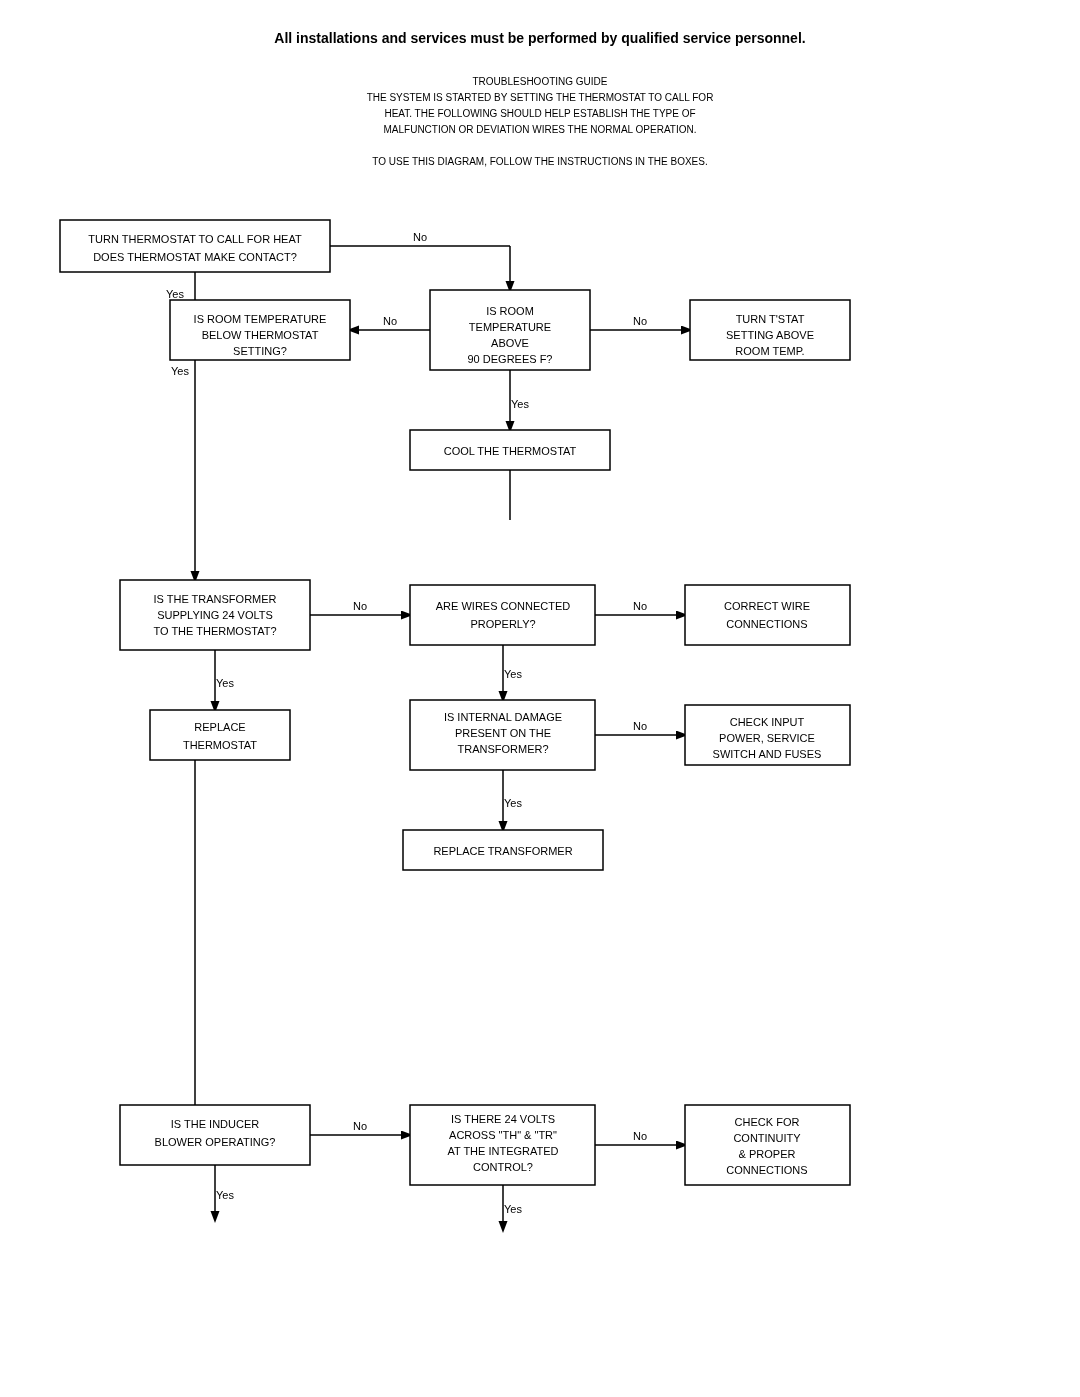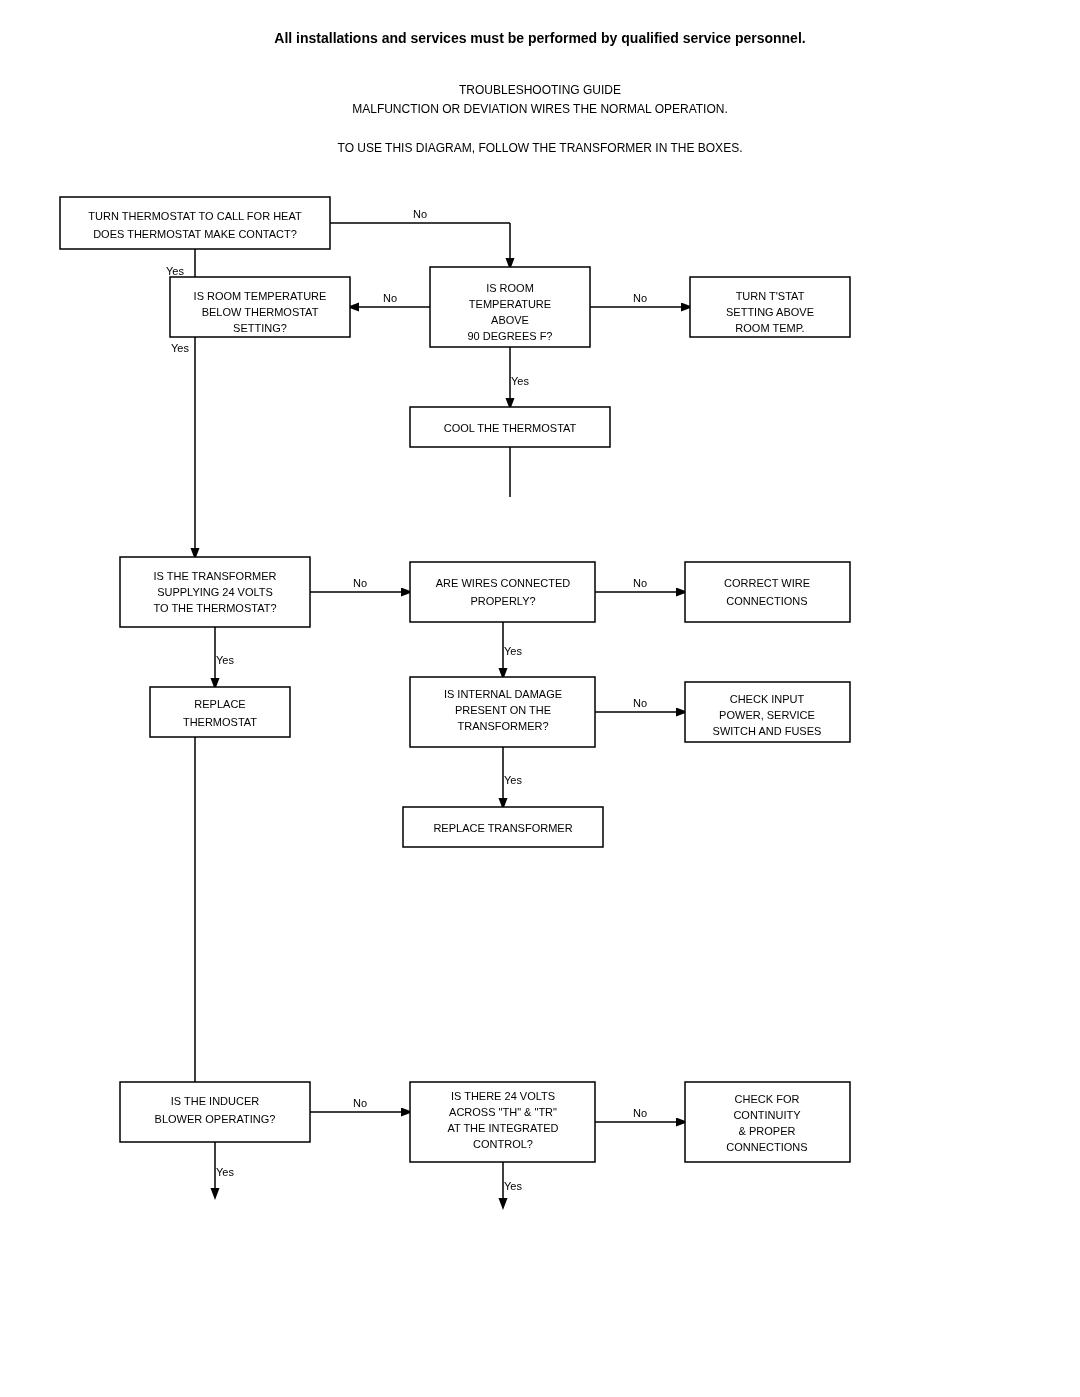--- a/index.html
+++ b/index.html
@@ -9,27 +9,27 @@
       width: 1080px;
       min-height: 1397px;
       padding: 30px 40px;
       font-size: 13px;
       color: #000;
     }
     .page-title {
       text-align: center;
       font-weight: bold;
       font-size: 14px;
-      margin-bottom: 35px;
+      margin-bottom: 28px;
     }
     .intro-text {
       text-align: center;
-      font-size: 12px;
+      font-size: 10px;
       line-height: 1.6;
-      margin-bottom: 10px;
+      margin-bottom: 24px;
     }
     .diagram-area {
       position: relative;
       width: 100%;
       margin-top: 10px;
     }
     svg {
       width: 100%;
       height: 1150px;
       overflow: visible;
@@ -47,23 +47,25 @@
       dominant-baseline: middle;
     }
   </style>
 </head>
 <body>
 
 <div class="page-title">All installations and services must be performed by qualified service personnel.</div>
 
 <div class="intro-text">
   <div>TROUBLESHOOTING GUIDE</div>
+  <div>THE SYSTEM IS STARTED BY SETTING THE THERMOSTAT TO CALL FOR</div>
+  <div>HEAT.  THE FOLLOWING SHOULD HELP ESTABLISH THE TYPE OF</div>
   <div>MALFUNCTION OR DEVIATION WIRES THE NORMAL OPERATION.</div>
   <br>
-  <div>TO USE THIS DIAGRAM, FOLLOW THE TRANSFORMER IN THE BOXES.</div>
+  <div>TO USE THIS DIAGRAM, FOLLOW THE INSTRUCTIONS IN THE BOXES.</div>
   <br>
 </div>
 
 <div class="diagram-area">
 <svg viewBox="0 0 1000 1150" xmlns="http://www.w3.org/2000/svg">
 
   <rect x="20" y="10" width="270" height="52" fill="white" stroke="black" stroke-width="1.5"></rect>
   <text x="155" y="30" class="box-text">TURN THERMOSTAT TO CALL FOR HEAT</text>
   <text x="155" y="48" class="box-text">DOES THERMOSTAT MAKE CONTACT?</text>
 

